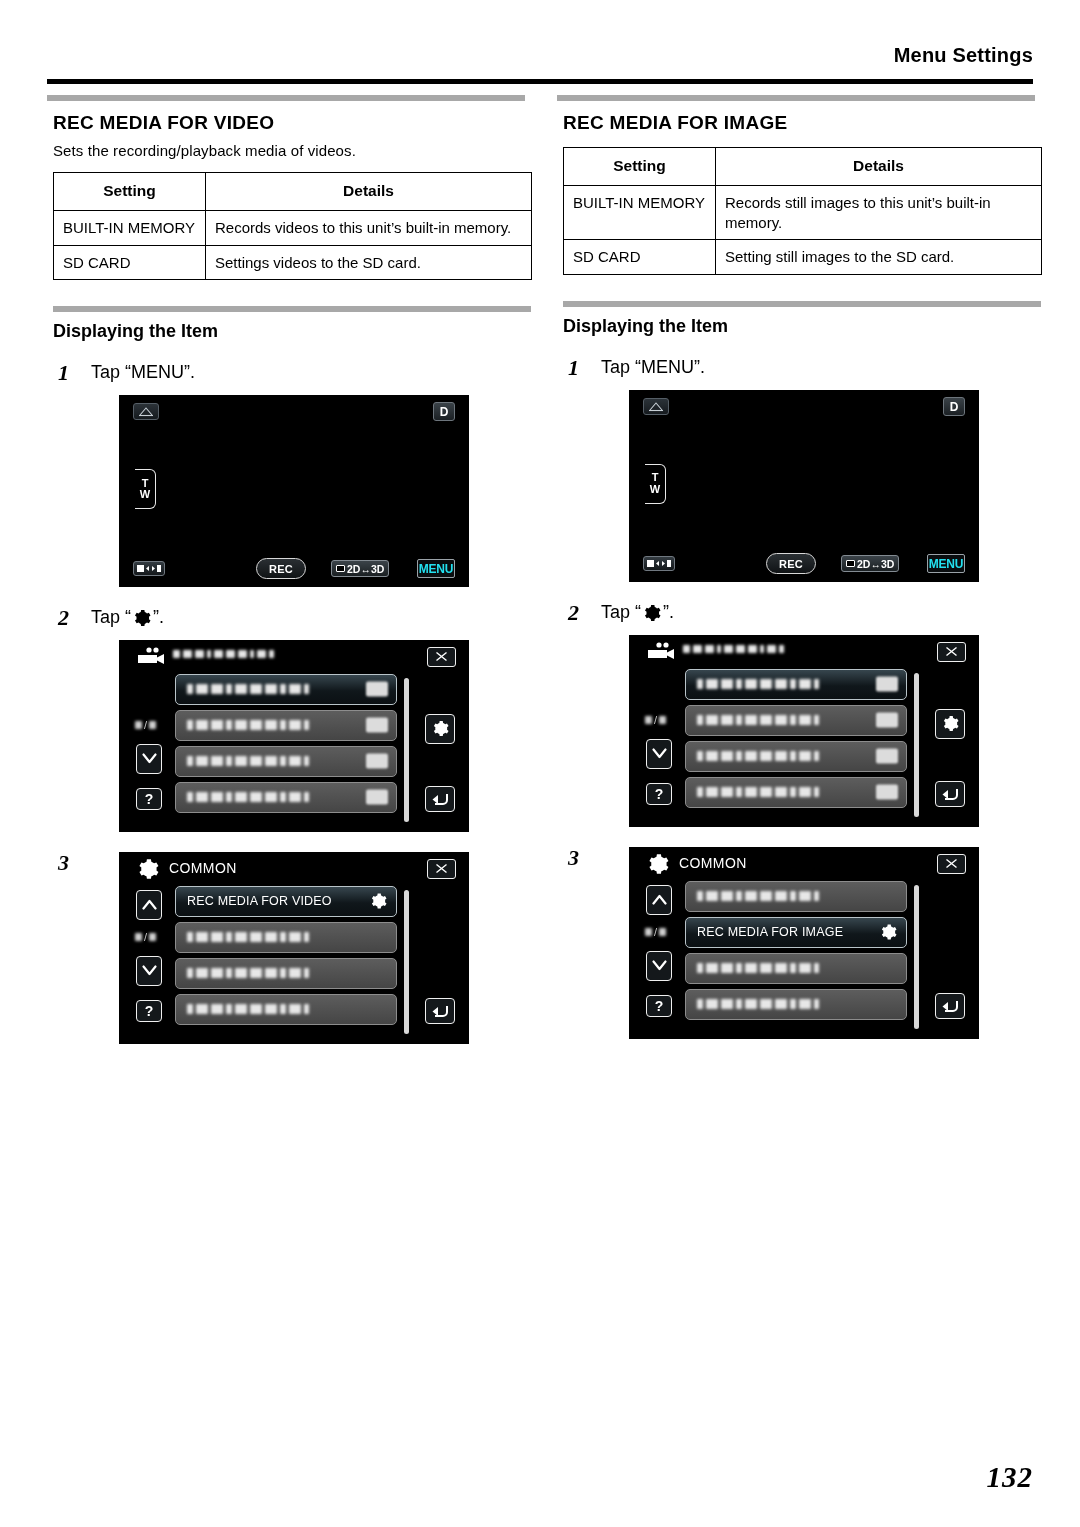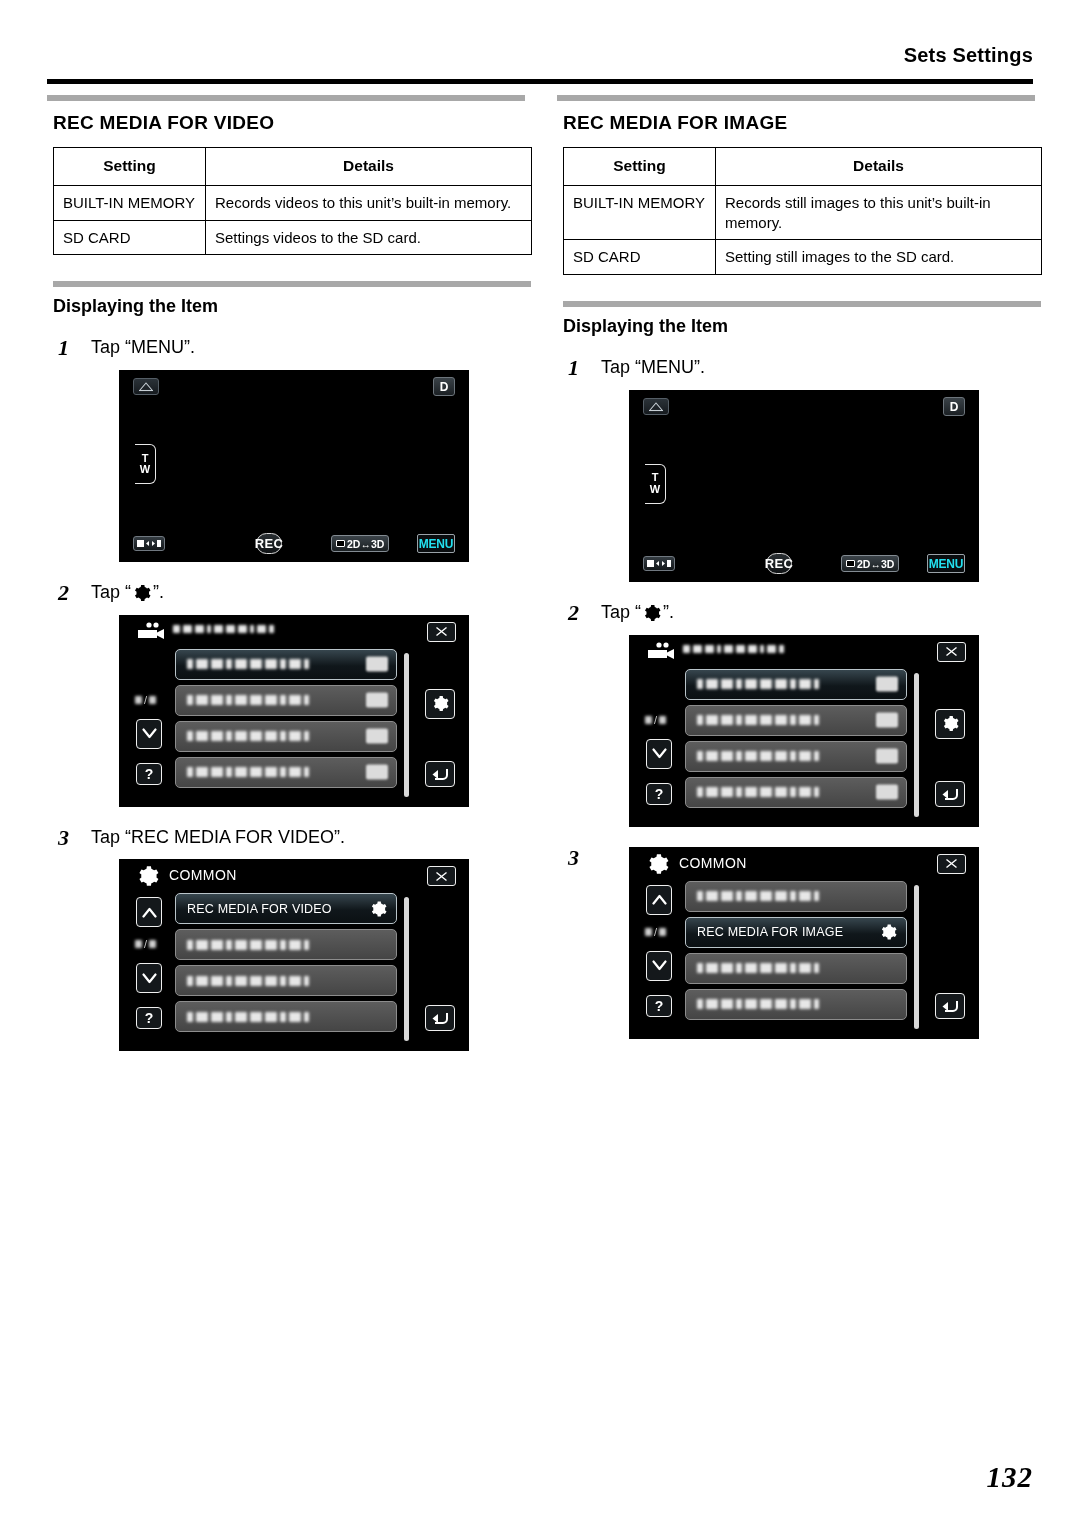--- a/index.html
+++ b/index.html
@@ -109,23 +109,23 @@
   .cam-bottom { position:absolute; left:0; right:0; bottom:8px; height:18px; }
   .cam-playmode {
     position:absolute; left:14px; top:0;
     width:32px; height:15px; border-radius:3px;
     background:linear-gradient(#333b41,#14181b);
     border:1px solid #707880;
     display:flex; align-items:center; justify-content:center; gap:1px;
   }
   .cam-rec {
     position:absolute; left:137px; top:-3px;
-    width:26px; height:21px; border-radius:11px;
+    width:50px; height:21px; border-radius:11px;
     border:1.6px solid #d8d8d8;
-    color:#fff; font-size:13px; font-weight:bold; letter-spacing:.3px;
+    color:#fff; font-size:11px; font-weight:bold; letter-spacing:.3px;
     display:flex; align-items:center; justify-content:center;
     background:linear-gradient(#2a2f33,#101315);
   }
   .cam-2d3d {
     position:absolute; left:212px; top:-1px;
     height:17px; padding:0 4px; border-radius:3px;
     background:linear-gradient(#3b4349,#1a1f22);
     border:1px solid #838b92;
     color:#fff; font-size:10.5px; font-weight:bold;
     display:flex; align-items:center; gap:2px;
@@ -245,28 +245,29 @@
     position:absolute; right:47px; bottom:33px;
     font-size:29px; font-weight:bold; font-style:italic;
     font-family:"Liberation Serif", serif;
     letter-spacing:1px;
   }
 </style>
 </head>
 <body>
 
 <div class="page-header">
-  <div class="header-title">Sets Settings</div>
+  <div class="header-title">Menu Settings</div>
 </div>
 <div class="header-rule"></div>
 
 <div class="col col-left">
 
   <div class="gray-bar"></div>
   <div class="section-title">REC MEDIA FOR VIDEO</div>
+  <div class="section-desc">Sets the recording/playback media of videos.</div>
 
   <table class="spec">
     <colgroup>
         <col class="c1">
         <col class="c2">
       </colgroup>
     <thead>
       <tr>
         <th>Setting</th>
         <th>Details</th>
@@ -456,23 +457,20 @@
           </span>
           <span class="ms-row-thumb blur-thumb"></span>
         </div>
       </div>
       <div class="ms-scroll"></div>
     </div>
   </div>
 
   <div class="step">
     <div class="step-num">3</div>
-    <div class="step-text">
-      <span>Tap “REC MEDIA FOR VIDEO”.</span>
-    </div>
 
     <div class="menu-screen">
       <div class="ms-head">
         <span class="ms-gear-head">
           <svg width="22" height="22" viewBox="0 0 24 24">
               <path fill="#fff" d="M12 8a4 4 0 1 0 0 8 4 4 0 0 0 0-8zm9.4 4c0-.6-.05-1.2-.15-1.76l2.1-1.6-2.2-3.8-2.5 1a9.3 9.3 0 0 0-3-1.75L15.2 1.4h-4.4l-.45 2.7a9.3 9.3 0 0 0-3 1.74l-2.5-1-2.2 3.8 2.1 1.6a9.6 9.6 0 0 0 0 3.52l-2.1 1.6 2.2 3.8 2.5-1a9.3 9.3 0 0 0 3 1.75l.45 2.69h4.4l.45-2.7a9.3 9.3 0 0 0 3-1.74l2.5 1 2.2-3.8-2.1-1.6c.1-.57.15-1.16.15-1.76z"></path>
             </svg>
         </span>
         <div class="ms-head-title">COMMON</div>
         <div class="ms-close">

